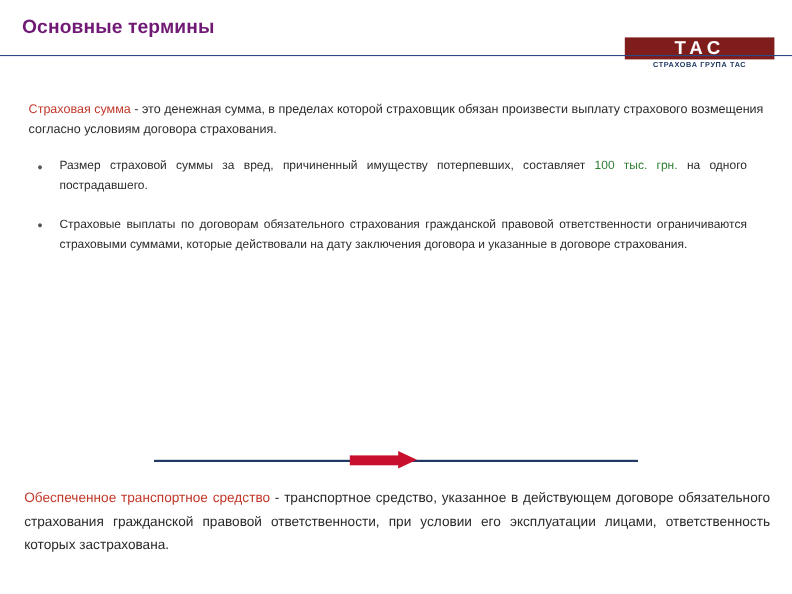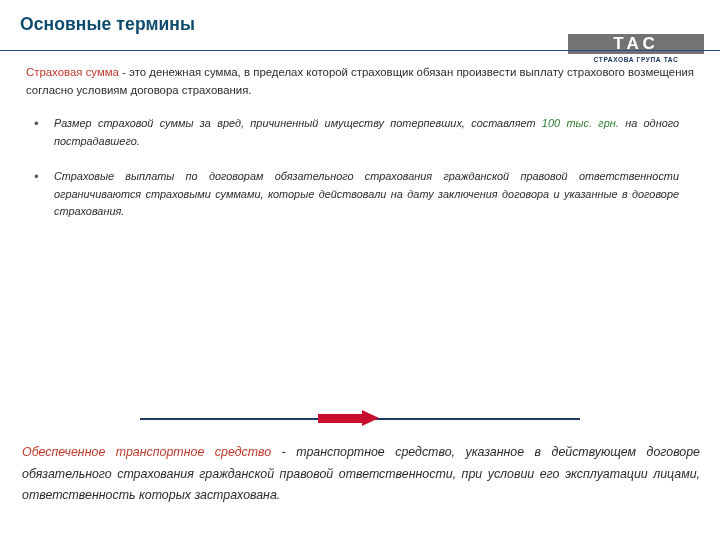--- a/index.html
+++ b/index.html
@@ -20,21 +20,21 @@
     position: relative;
     height: 56px;
     width: 720px;
   }
   .header-title {
     position: absolute;
     left: 20px;
     top: 14px;
     font-size: 17.5px;
     font-weight: bold;
-    color: #0c4a6e;
+    color: #701a75;
     letter-spacing: 0.1px;
   }
   .header-rule {
     position: absolute;
     left: 0;
     top: 50px;
     width: 720px;
     height: 1px;
     background: #2a4a86;
   }
@@ -47,21 +47,21 @@
     width: 136px;
     height: 40px;
     display: flex;
     flex-direction: column;
     align-items: center;
     justify-content: flex-start;
   }
   .logo-bar {
     width: 136px;
     height: 25px;
-    background: #737373;
+    background: #7f1d1d;
     color: #ffffff;
     font-weight: bold;
     font-size: 17px;
     letter-spacing: 4px;
     display: flex;
     align-items: center;
     justify-content: center;
     font-family: "Liberation Sans", sans-serif;
     margin-top: 28px;
   }
@@ -74,21 +74,21 @@
   }
 
   
   .content {
     position: absolute;
     left: 0;
     top: 56px;
     width: 720px;
   }
   .intro {
-    margin: 8px 26px 0 26px;
+    margin: 36px 26px 0 26px;
     font-size: 11.4px;
     color: #2b2b2b;
     line-height: 1.55;
     text-align: justify;
   }
   .accent-red {
     color: #c0392b;
   }
   .accent-green {
     color: #2e7d32;
@@ -100,21 +100,20 @@
     padding: 0;
   }
   ul.bullets li {
     position: relative;
     margin: 0 41px 18px 26px;
     padding-left: 28px;
     font-size: 10.9px;
     color: #2b2b2b;
     line-height: 1.6;
     text-align: justify;
-    font-style: italic;
   }
   ul.bullets li::before {
     content: "\2022";
     position: absolute;
     left: 8px;
     top: -1px;
     font-size: 13px;
     color: #555555;
   }
 
@@ -163,21 +162,20 @@
   
   .footer-para {
     position: absolute;
     left: 22px;
     top: 430px;
     width: 678px;
     font-size: 12.4px;
     color: #2b2b2b;
     line-height: 1.72;
     text-align: justify;
-    font-style: italic;
   }
 </style>
 </head>
 <body>
 
 <div class="slide-header">
   <div class="header-title">Основные термины</div>
 
   <div class="logo-block">
     <div class="logo-bar">ТАС</div>

